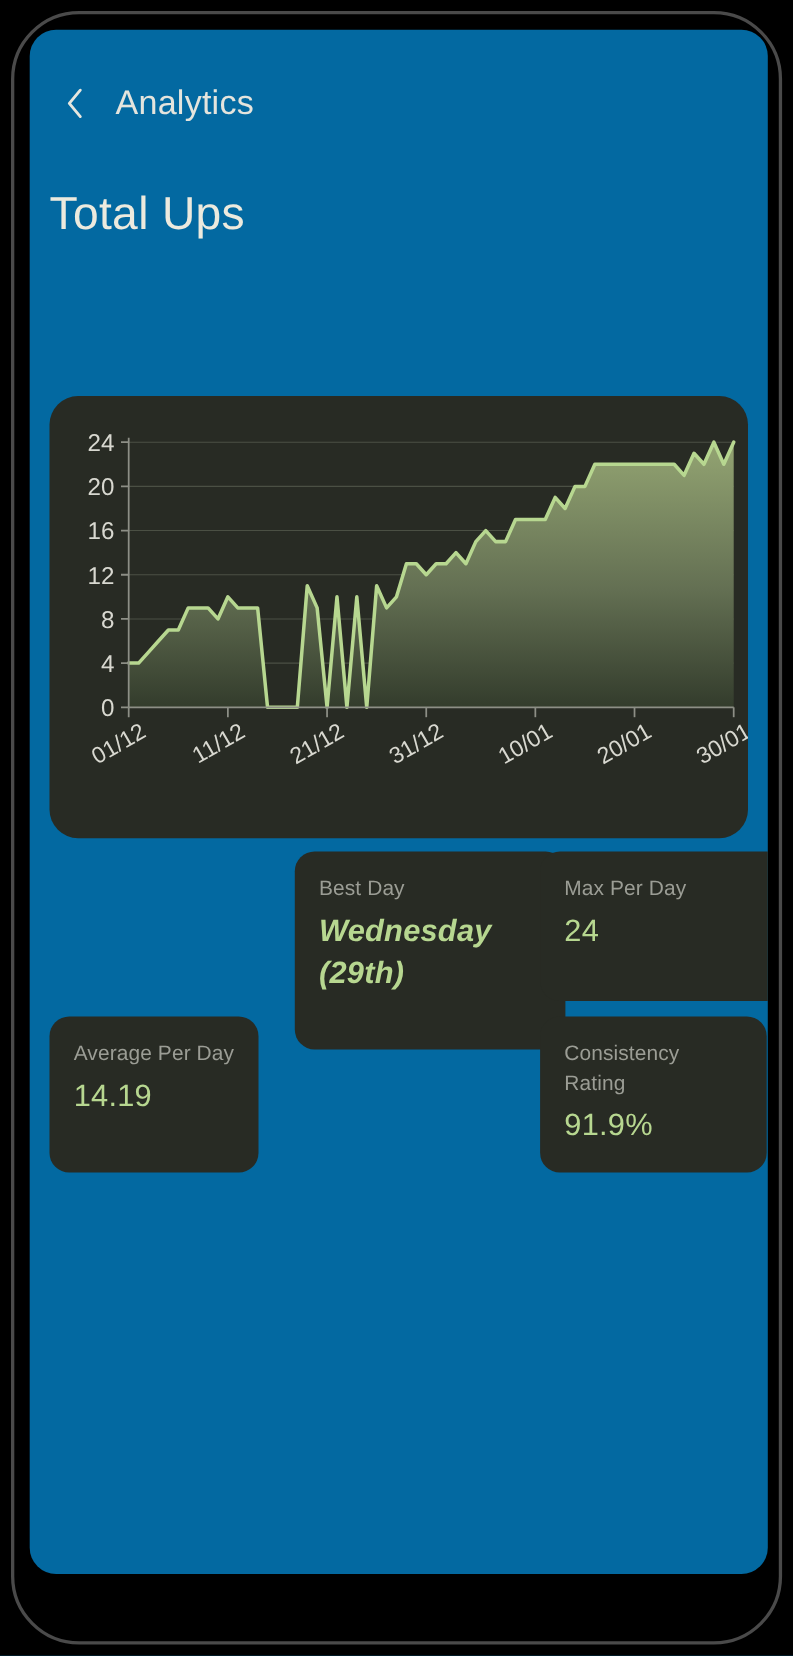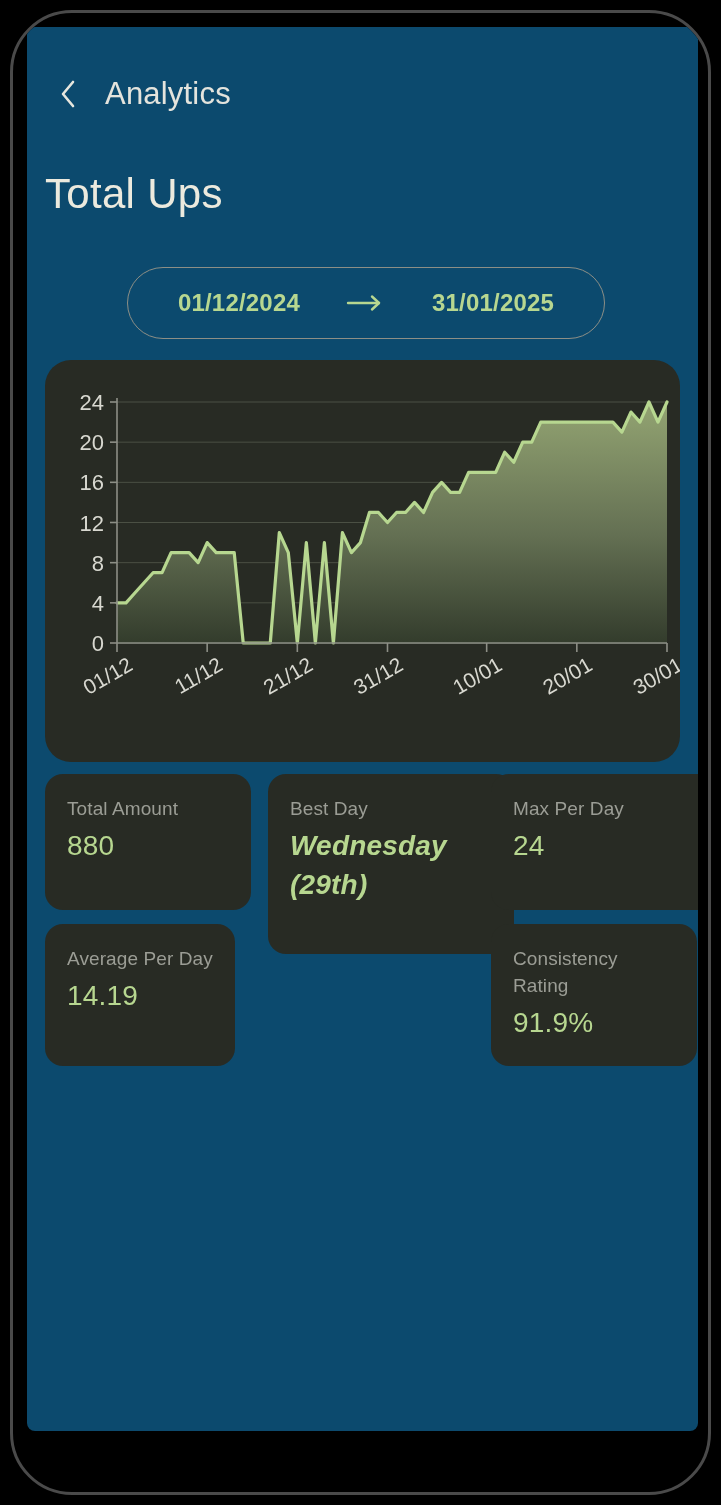--- a/index.html
+++ b/index.html
@@ -16,22 +16,22 @@
     width:701px; height:1485px;
     border:3px solid #4a4a4a;
     border-radius:62px;
     background:#000000;
     overflow:hidden;
   }
   #screen {
     position:absolute;
     left:14px; top:14px;
     width:671px; height:1404px;
-    background:#0c4a6e;
-    border-radius:8px;
+    background:#0369a1;
+    border-radius:24px;
     overflow:hidden;
   }
   #scroll-area {
     position:absolute;
     left:0; top:0;
     width:671px; height:1404px;
     overflow:hidden;
   }
 
   
@@ -141,30 +141,20 @@
           <svg width="22" height="32" viewBox="0 0 22 32" fill="none">
             <path d="M16 4 L6 16 L16 28" stroke="#e6e6de" stroke-width="2.6" stroke-linecap="round" stroke-linejoin="round"></path>
           </svg>
         </span>
       </div>
       <div id="app-bar-title">Analytics</div>
     </div>
 
     <div id="page-title">Total Ups</div>
 
-    <div id="date-range-pill">
-      <span class="date-text">01/12/2024</span>
-      <span>
-        <svg id="date-arrow-icon" width="40" height="18" viewBox="0 0 40 18" fill="none">
-          <path d="M2 9 H33" stroke="#b7d790" stroke-width="2.4" stroke-linecap="round"></path>
-          <path d="M26 2.5 L33 9 L26 15.5" stroke="#b7d790" stroke-width="2.4" stroke-linecap="round" stroke-linejoin="round" fill="none"></path>
-        </svg>
-      </span>
-      <span class="date-text">31/01/2025</span>
-    </div>
 
     <div id="chart-card">
       <svg id="chart-svg" width="635" height="402" viewBox="0 0 635 402">
         <defs>
           <linearGradient id="areaGrad" x1="0" y1="0" x2="0" y2="1">
             <stop offset="0%" stop-color="#93a472" stop-opacity="1"></stop>
             <stop offset="55%" stop-color="#647053" stop-opacity="1"></stop>
             <stop offset="100%" stop-color="#333c2c" stop-opacity="1"></stop>
           </linearGradient>
         </defs>
@@ -217,24 +207,20 @@
               <line x1="531.8360655737705" y1="283" x2="531.8360655737705" y2="292" stroke="#8d8f86" stroke-width="1.6"></line>
               <text x="0" y="0" text-anchor="end" fill="#d8d8d0" font-size="21" font-family="&quot;Liberation Sans&quot;, sans-serif" transform="translate(548.8,309) rotate(-30)">20/01</text>
               <line x1="622" y1="283" x2="622" y2="292" stroke="#8d8f86" stroke-width="1.6"></line>
               <text x="0" y="0" text-anchor="end" fill="#d8d8d0" font-size="21" font-family="&quot;Liberation Sans&quot;, sans-serif" transform="translate(639.0,309) rotate(-30)">30/01</text>
             </g>
       </svg>
     </div>
 
     <div id="stats-area">
 
-      <div class="stat-card" id="stat-total-amount">
-        <div class="stat-label">Total Amount</div>
-        <div class="stat-value">880</div>
-      </div>
 
       <div class="stat-card" id="stat-best-day">
         <div class="stat-label">Best Day</div>
         <div class="stat-value bold">Wednesday (29th)</div>
       </div>
 
       <div class="stat-card" id="stat-max-per-day">
         <div class="stat-label">Max Per Day</div>
         <div class="stat-value">24</div>
       </div>

